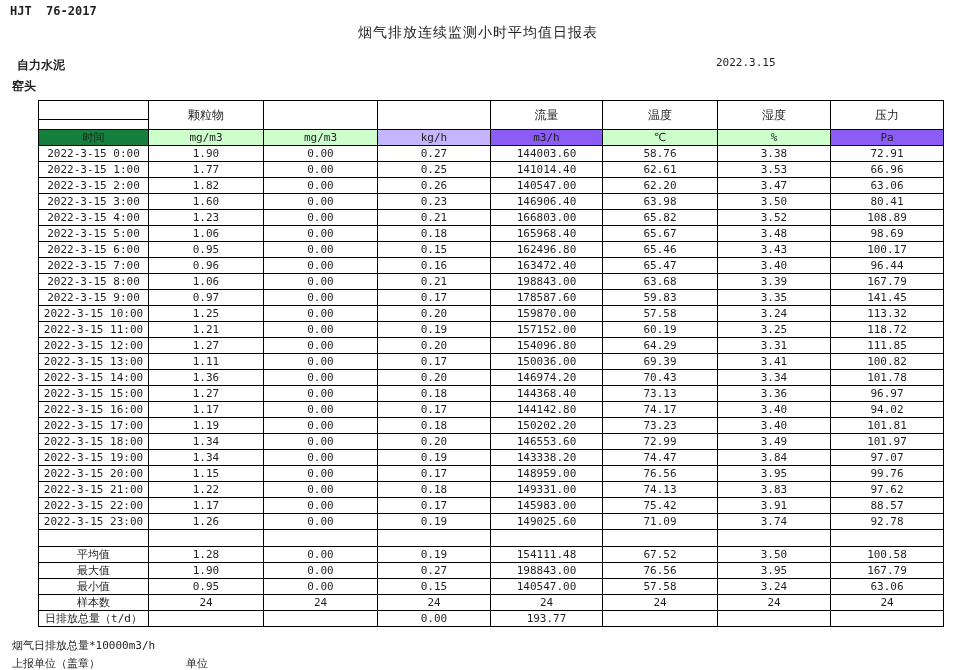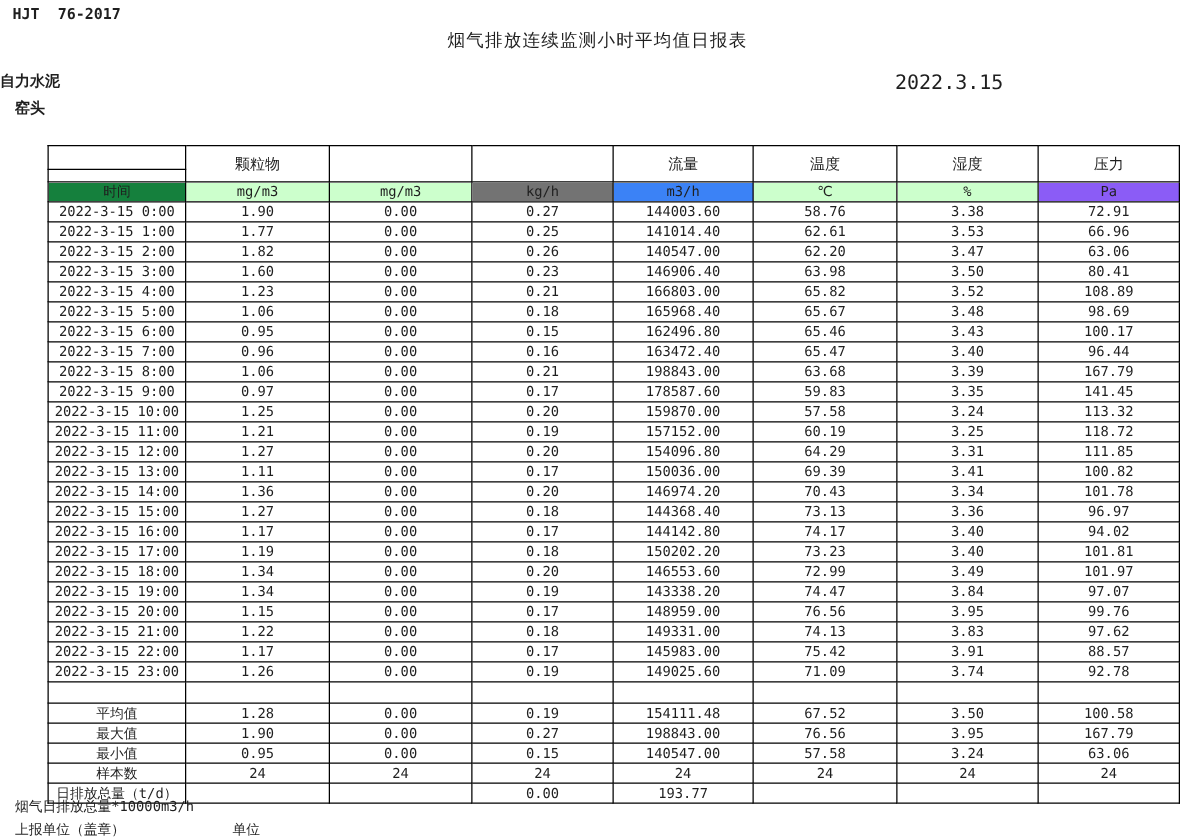--- a/index.html
+++ b/index.html
@@ -12,25 +12,25 @@
     position:absolute;left:10px;top:4px;
     font-size:12px;font-weight:bold;white-space:pre;
     font-family:"DejaVu Sans Mono",monospace;
     text-align:right;
   }
   .report-title{
     position:absolute;left:0;top:24px;width:956px;text-align:center;
     font-size:14px;font-weight:normal;letter-spacing:1px;
     font-family:"DejaVu Sans",sans-serif;
   }
-  .company{position:absolute;left:0;top:57px;font-size:12px;font-weight:bold;font-family:"DejaVu Sans",sans-serif;}
+  .company{position:absolute;left:17px;top:57px;font-size:12px;font-weight:bold;font-family:"DejaVu Sans",sans-serif;}
   .station{position:absolute;left:12px;top:78px;font-size:12px;font-weight:bold;font-family:"DejaVu Sans",sans-serif;}
-  .report-date{position:absolute;left:716px;top:56px;font-size:16px;}
+  .report-date{position:absolute;left:716px;top:56px;font-size:11px;}
   table.report{
-    position:absolute;left:38px;top:116px;width:905px;
+    position:absolute;left:38px;top:100px;width:905px;
     border-collapse:collapse;table-layout:fixed;
   }
   table.report td{
     border:1px solid #000;
     font-size:11px;line-height:13px;
     text-align:center;vertical-align:middle;
     padding:0;height:15px;overflow:hidden;white-space:nowrap;
   }
   tr.gh-row td{height:18px;font-size:12px;}
   tr.gh-row2 td{height:9px;}
@@ -72,22 +72,22 @@
       <td rowspan="2">湿度</td>
       <td rowspan="2">压力</td>
     </tr>
     <tr class="gh-row2">
       <td></td>
     </tr>
     <tr class="unit-row">
       <td style="background: #15803d;">时间</td>
       <td style="background: rgb(204, 255, 204);">mg/m3</td>
       <td style="background: rgb(204, 255, 204);">mg/m3</td>
-      <td style="background: #737373;">kg/h</td>
-      <td style="background: #3b82f6;">m3/h</td>
+      <td style="background: #c4b5fd;">kg/h</td>
+      <td style="background: #8b5cf6;">m3/h</td>
       <td style="background: rgb(204, 255, 204);">℃</td>
       <td style="background: rgb(204, 255, 204);">%</td>
       <td style="background: #8b5cf6;">Pa</td>
     </tr>
   </thead>
   <tbody>
       <tr class="data-row">
         <td>2022-3-15 0:00</td>
         <td>1.90</td>
         <td>0.00</td>

